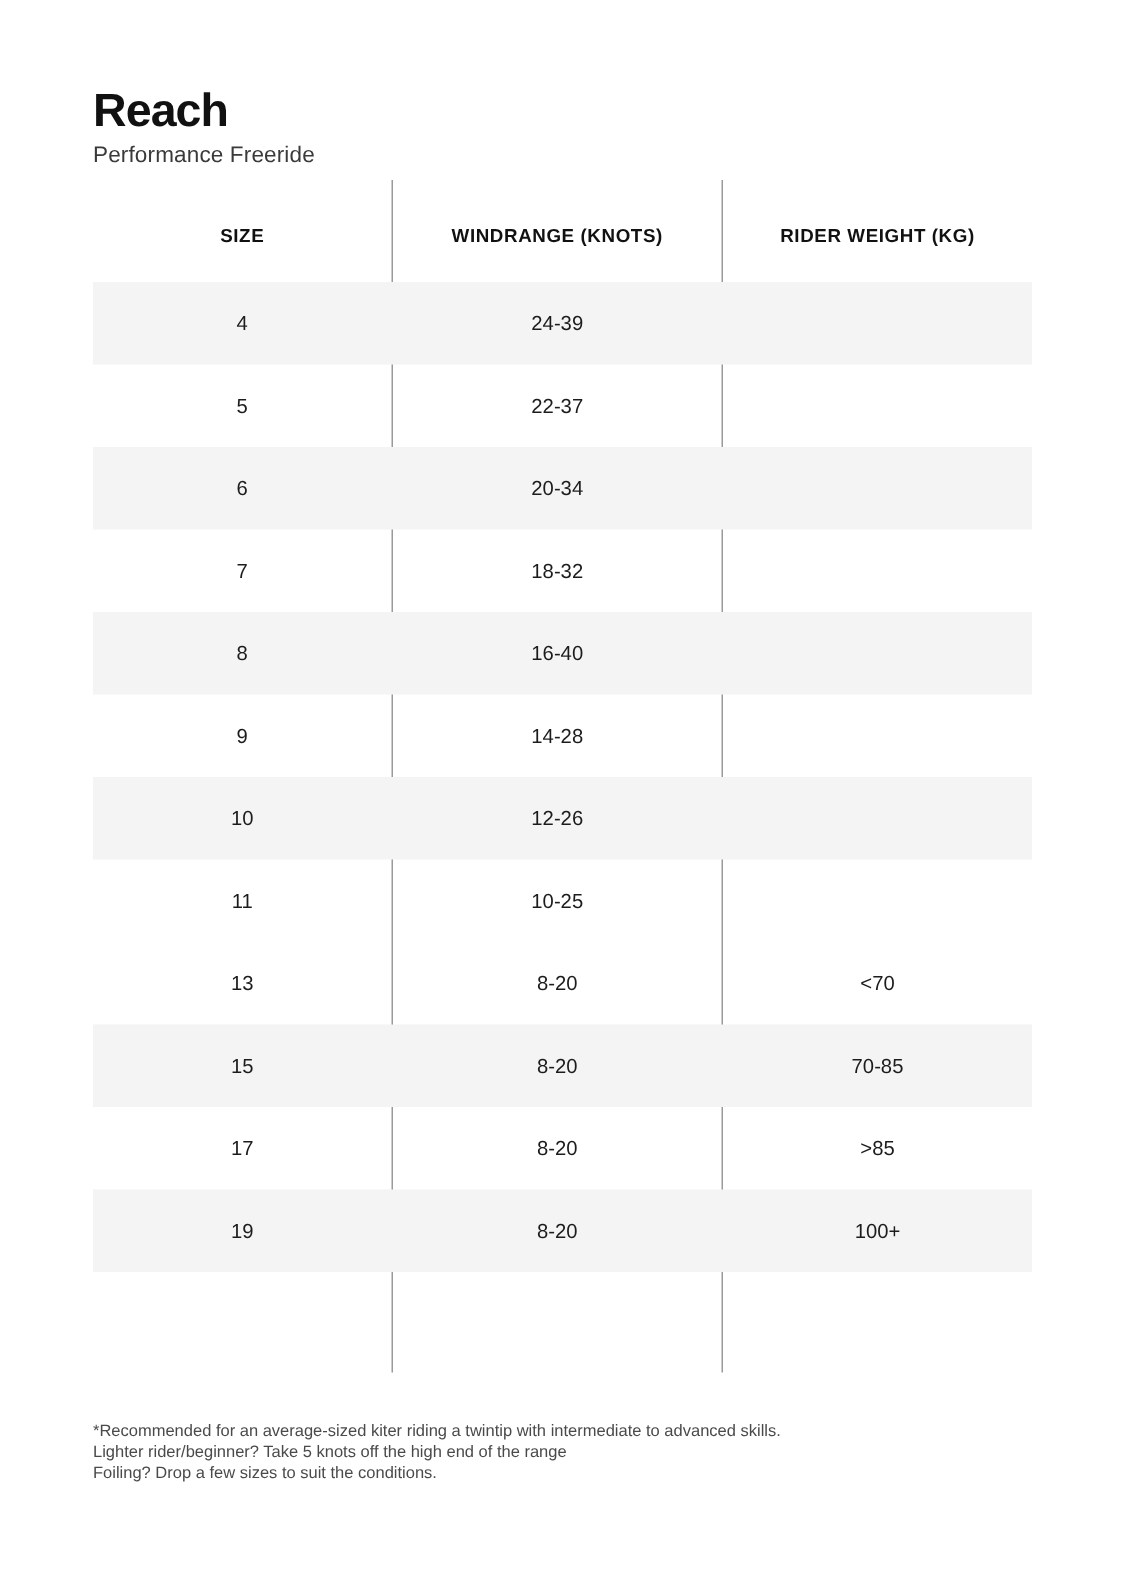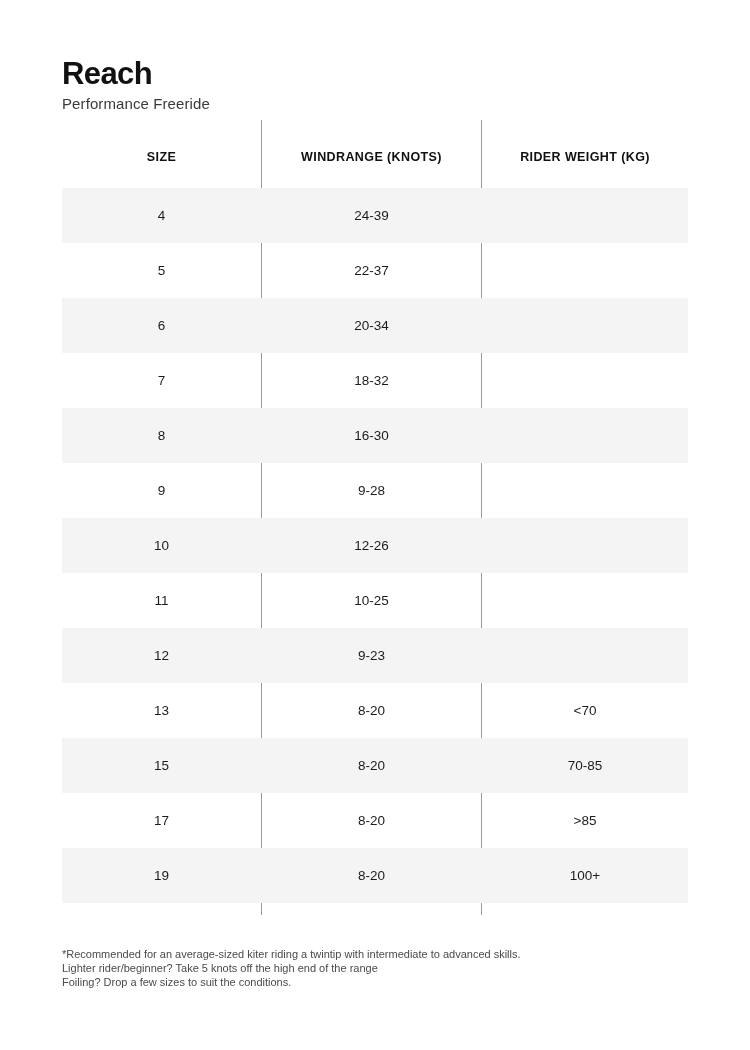--- a/index.html
+++ b/index.html
@@ -162,41 +162,36 @@
           <div class="cell c2">20-34</div>
           <div class="cell c3"></div>
         </div>
         <div class="row">
           <div class="cell c1">7</div>
           <div class="cell c2">18-32</div>
           <div class="cell c3"></div>
         </div>
         <div class="row alt">
           <div class="cell c1">8</div>
-          <div class="cell c2">16-30</div>
+          <div class="cell c2">16-40</div>
           <div class="cell c3"></div>
         </div>
         <div class="row">
           <div class="cell c1">9</div>
-          <div class="cell c2">9-28</div>
+          <div class="cell c2">14-28</div>
           <div class="cell c3"></div>
         </div>
         <div class="row alt">
           <div class="cell c1">10</div>
           <div class="cell c2">12-26</div>
           <div class="cell c3"></div>
         </div>
         <div class="row">
           <div class="cell c1">11</div>
           <div class="cell c2">10-25</div>
-          <div class="cell c3"></div>
-        </div>
-        <div class="row alt">
-          <div class="cell c1">12</div>
-          <div class="cell c2">9-23</div>
           <div class="cell c3"></div>
         </div>
         <div class="row">
           <div class="cell c1">13</div>
           <div class="cell c2">8-20</div>
           <div class="cell c3">&lt;70</div>
         </div>
         <div class="row alt">
           <div class="cell c1">15</div>
           <div class="cell c2">8-20</div>

